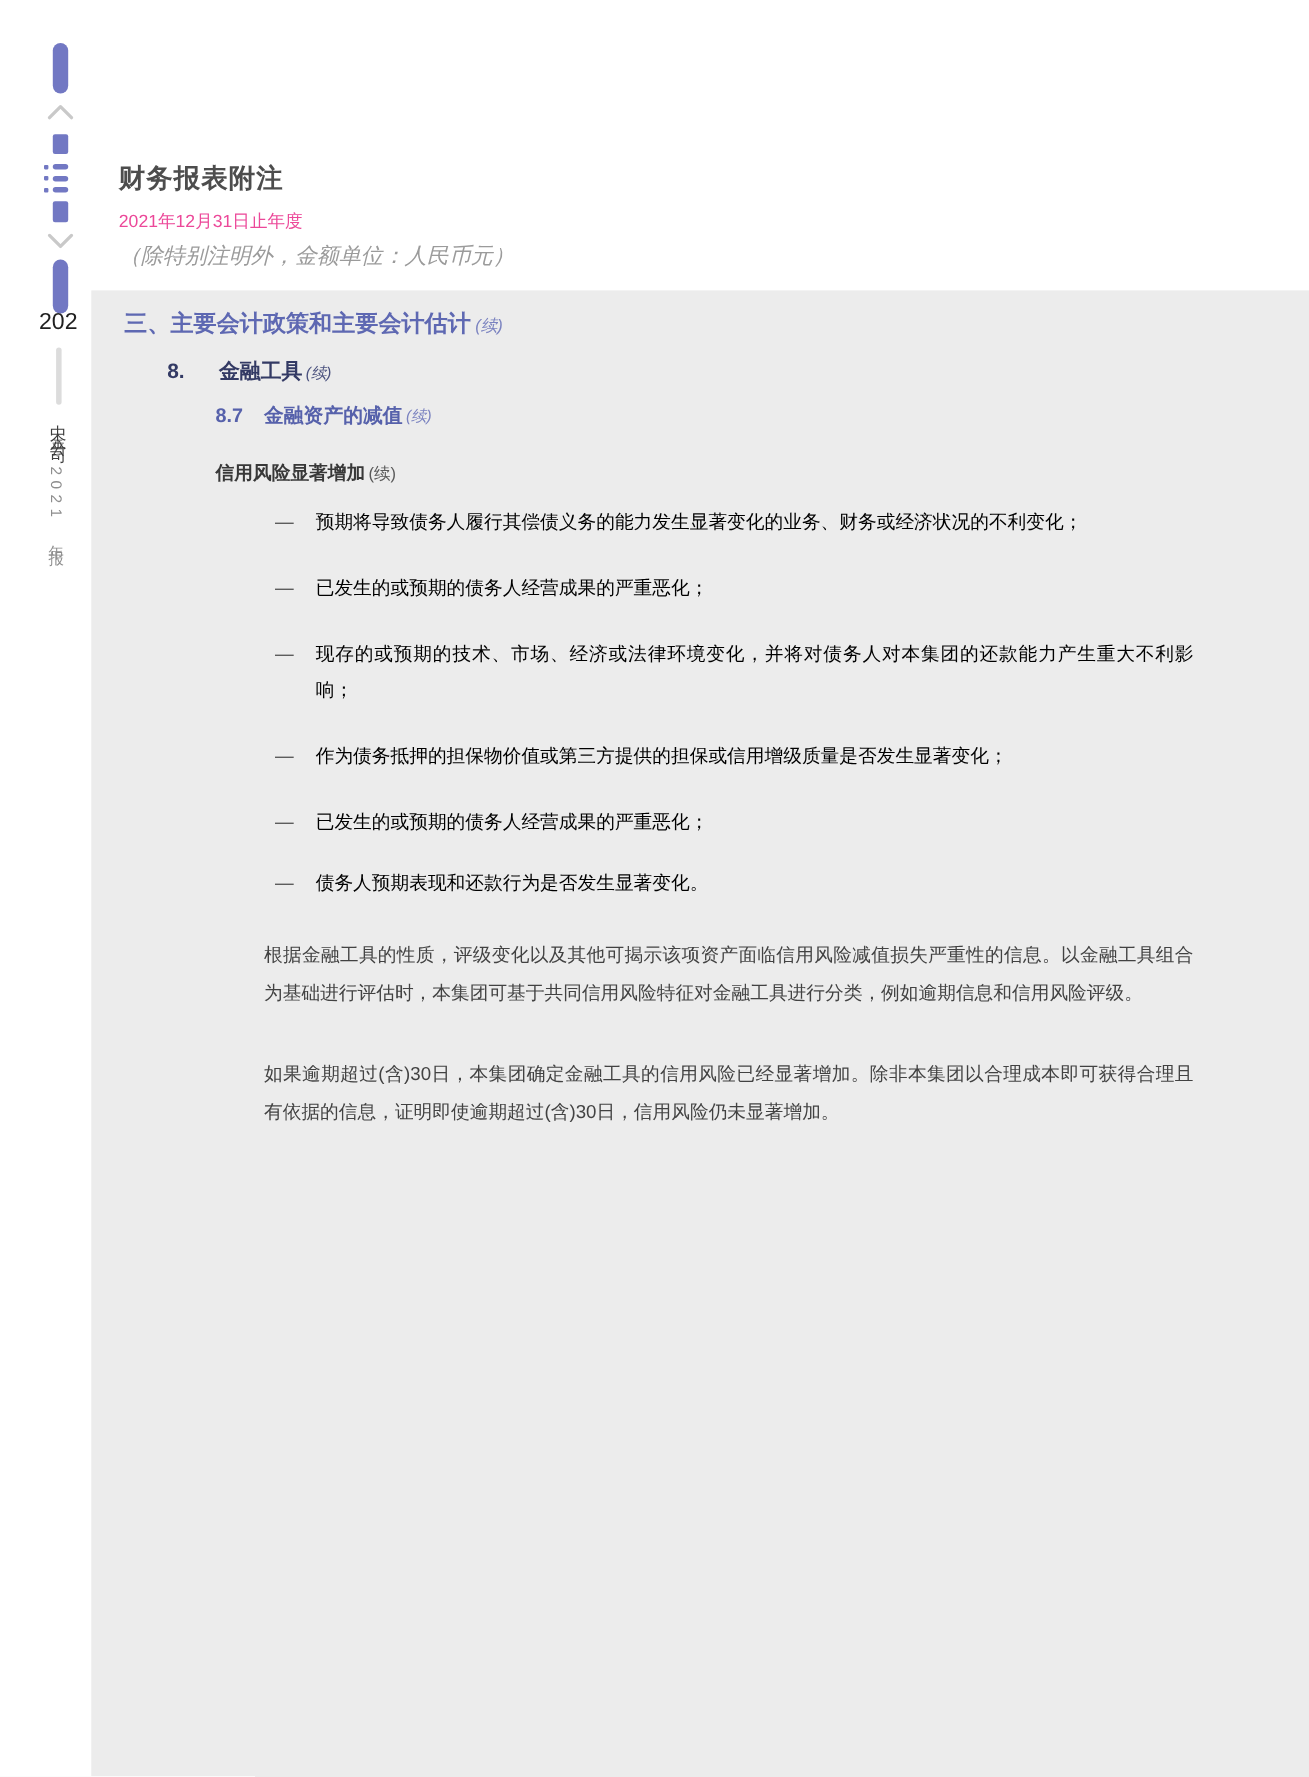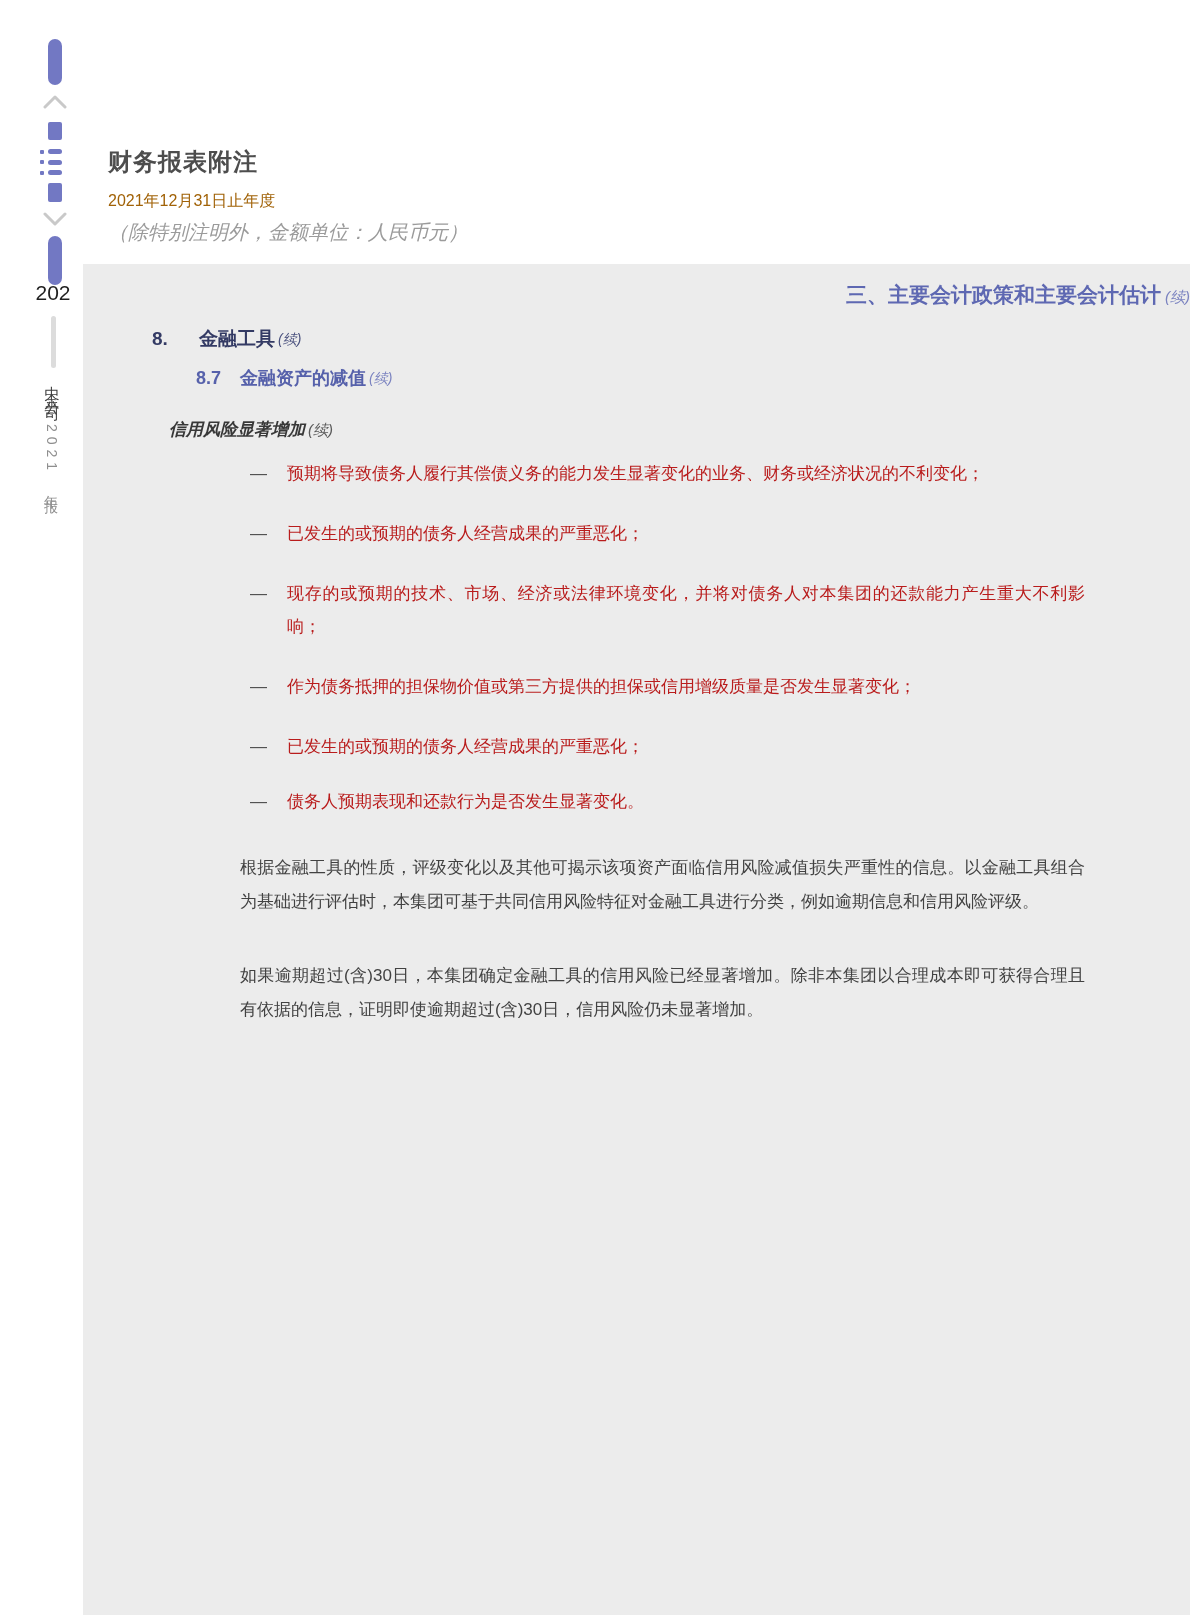--- a/index.html
+++ b/index.html
@@ -50,46 +50,46 @@
   .spine-company { font-size: 15px; color: #3c3c3c; letter-spacing: 7px; }
   .spine-sep     { font-size: 10px; color: #9a9a9a; margin: 10px 0 8px 0; letter-spacing: 0; }
   .spine-year    { font-size: 14px; color: #8e8e8e; letter-spacing: 5px; }
 
   
   .doc-header { position: absolute; left: 108px; top: 146px; }
   .doc-title {
     font-family: "Liberation Serif", "DejaVu Serif", serif;
     font-size: 24px; font-weight: bold; color: #4d4d4d; letter-spacing: 1px;
   }
-  .doc-subtitle { margin-top: 13px; font-size: 16px; color: #a16207; }
+  .doc-subtitle { margin-top: 13px; font-size: 16px; color: #ec4899; }
   .doc-note     { margin-top: 7px;  font-size: 20px; color: #9b9b9b; font-style: italic; }
 
   
   .panel {
     position: absolute; left: 83px; top: 264px;
     width: 1107px; height: 1351px;
     background: #ececec;
     padding-top: 17px;
   }
-  .h1 { margin-left: 30px; font-size: 21px; font-weight: bold; color: #5e68b2; line-height: 28px; text-align: right; }
+  .h1 { margin-left: 30px; font-size: 21px; font-weight: bold; color: #5e68b2; line-height: 28px; }
   .h1 .cont { font-size: 15px; font-weight: normal; font-style: italic; color: #7b83c0; margin-left: 4px; }
   .h2 { margin-left: 69px; margin-top: 14px; font-size: 19px; font-weight: bold; color: #333a64; line-height: 28px; display: flex; }
   .h2 .num { width: 47px; }
   .h2 .cont { font-size: 14px; font-weight: normal; font-style: italic; color: #4a517e; margin-left: 3px; }
   .h3 { margin-left: 113px; margin-top: 12px; font-size: 18px; font-weight: bold; color: #5661ab; line-height: 26px; display: flex; }
   .h3 .num { width: 44px; }
   .h3 .cont { font-size: 14px; font-weight: normal; font-style: italic; color: #7b83c0; margin-left: 3px; }
-  .h4 { margin-left: 86px; margin-top: 26px; font-size: 17px; font-weight: bold; font-style: italic; color: #383838; line-height: 26px; }
+  .h4 { margin-left: 113px; margin-top: 26px; font-size: 17px; font-weight: bold; color: #383838; line-height: 26px; }
   .h4 .cont { font-size: 15px; font-weight: normal; color: #5a5a5a; margin-left: 3px; }
 
   .bullet { margin-left: 167px; margin-top: 27px; display: flex; width: 835px; }
   .bullet.first { margin-top: 14px; }
   .bullet.last  { margin-top: 22px; }
   .bullet-dash { width: 37px; flex: none; font-size: 17px; color: #4d4d4d; line-height: 33px; }
-  .bullet-text { flex: 1; font-size: 17px; color: #b91c1c; line-height: 33px; text-align: justify; }
+  .bullet-text { flex: 1; font-size: 17px; color: #000000; line-height: 33px; text-align: justify; }
 
   .para { margin-left: 157px; width: 845px; font-size: 17px; color: #424242;
           line-height: 34px; text-align: justify; }
   .para.p1 { margin-top: 33px; }
   .para.p2 { margin-top: 26px; }
   .para.p3 { margin-top: 40px; }
 </style>
 </head>
 <body>
 

